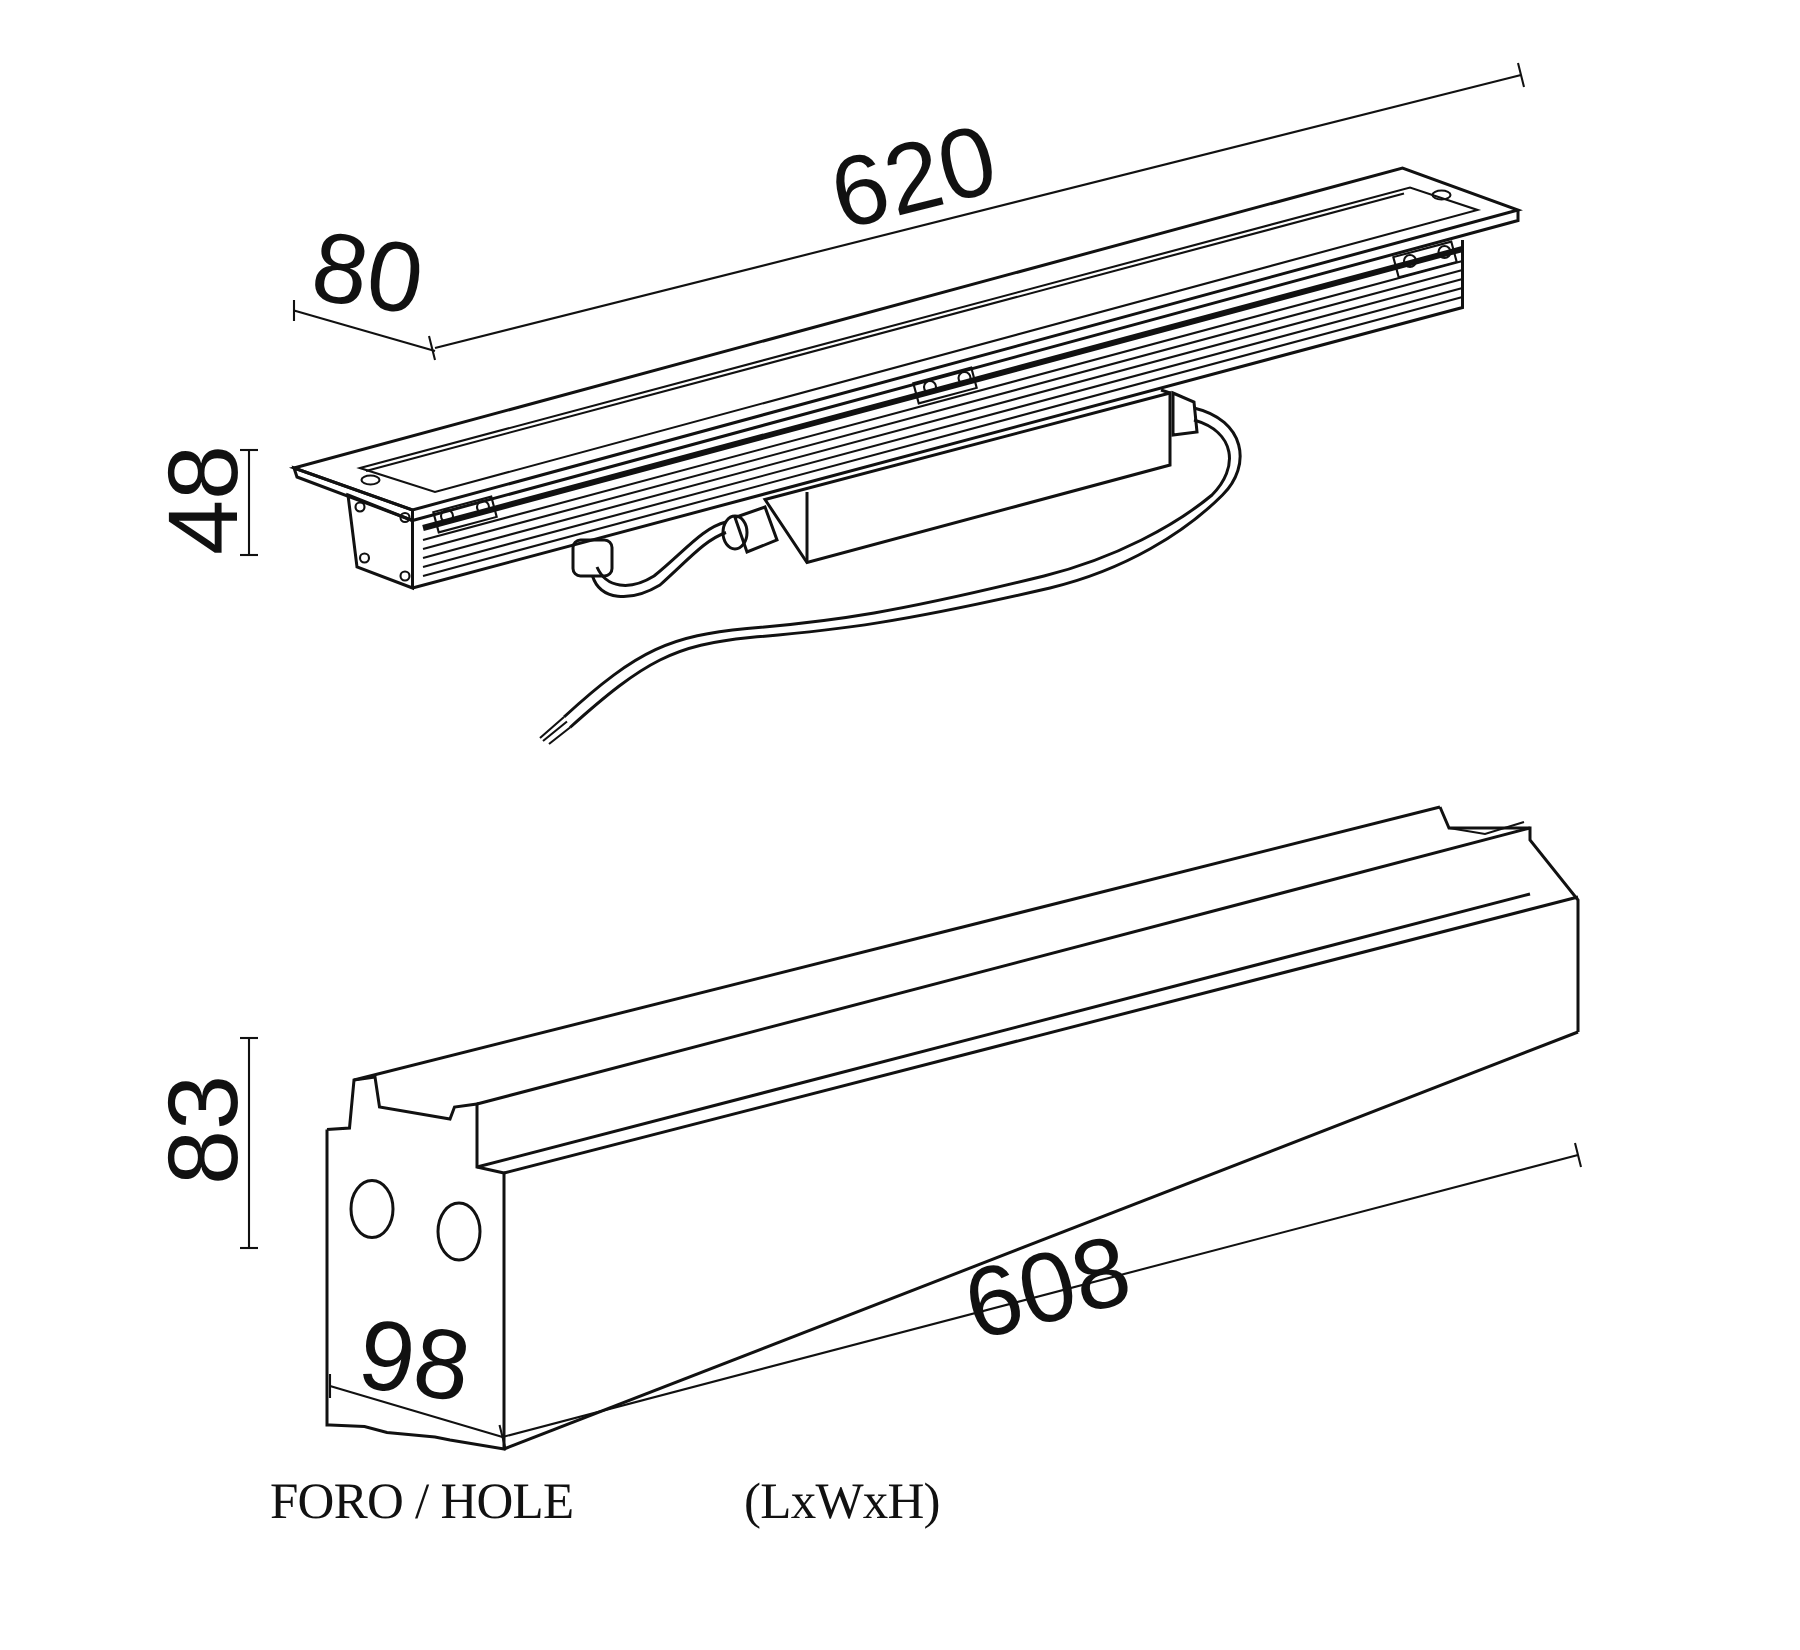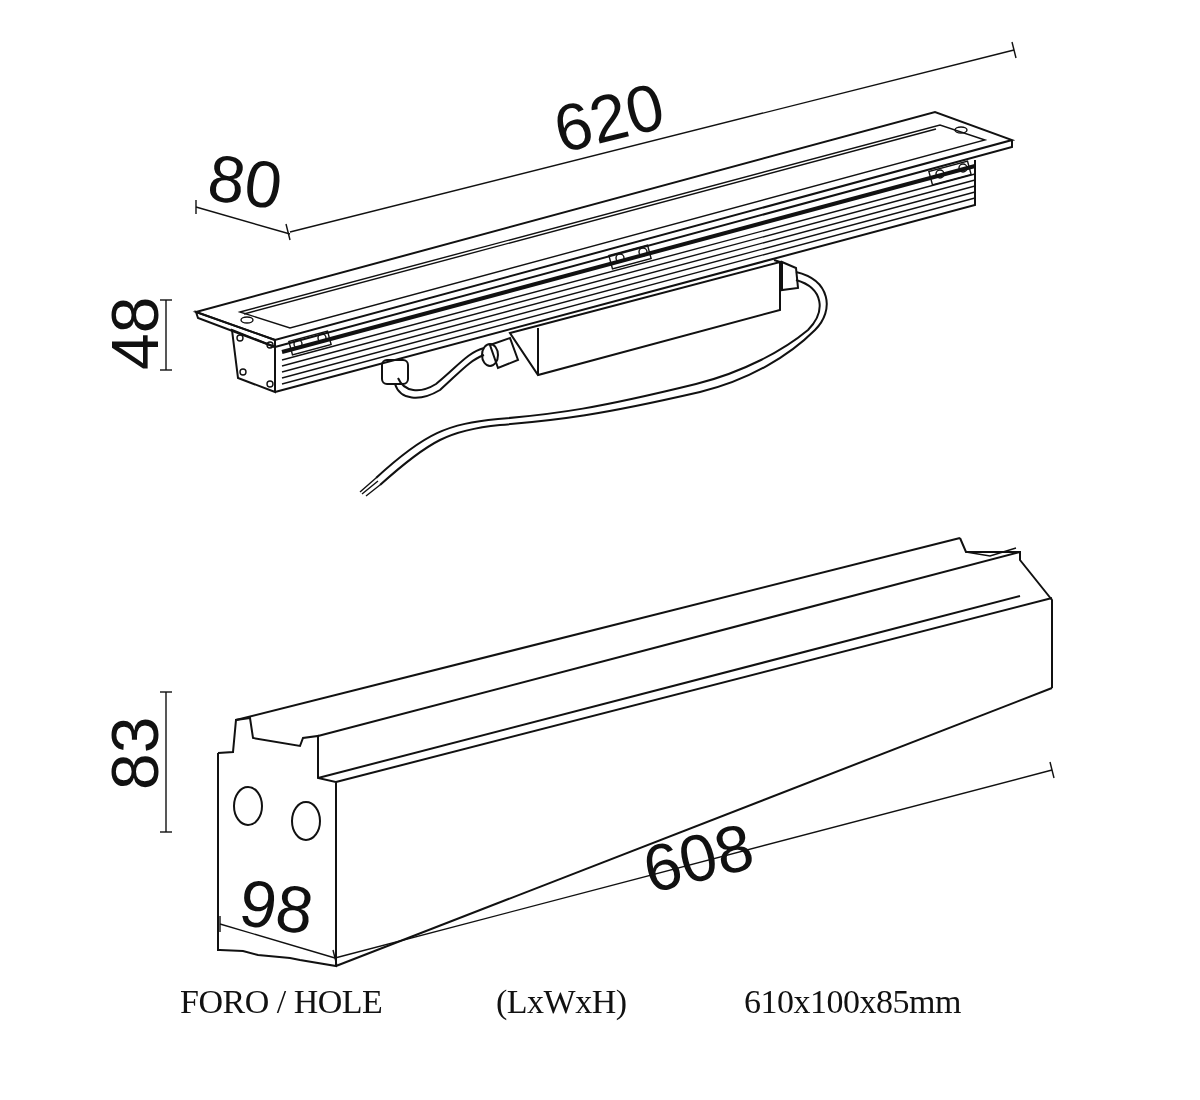--- a/index.html
+++ b/index.html
@@ -133,14 +133,13 @@
         <line class="thin" x1="335" y1="958" x2="1052" y2="770"></line>
         <line class="thin" x1="333" y1="950" x2="337" y2="966"></line>
         <line class="thin" x1="1050" y1="762" x2="1054" y2="778"></line>
       </g>
       <text class="dim-text" x="640" y="880" transform="rotate(-14 700 845)">608</text>
     </g>
   </svg>
 
   <div class="caption" style="left:180px;">FORO / HOLE</div>
   <div class="caption" style="left:496px;">(LxWxH)</div>
-  <div class="caption" style="left:744px;">610x100x85mm</div>
 </div>
 
 </body></html>

